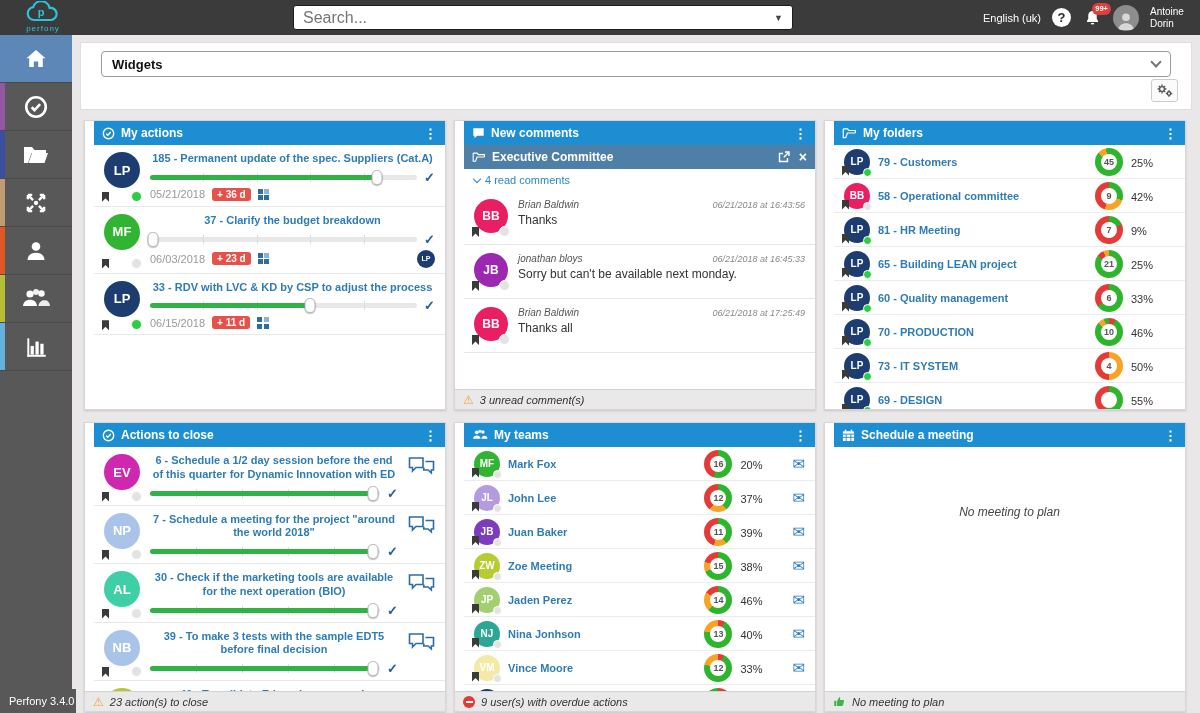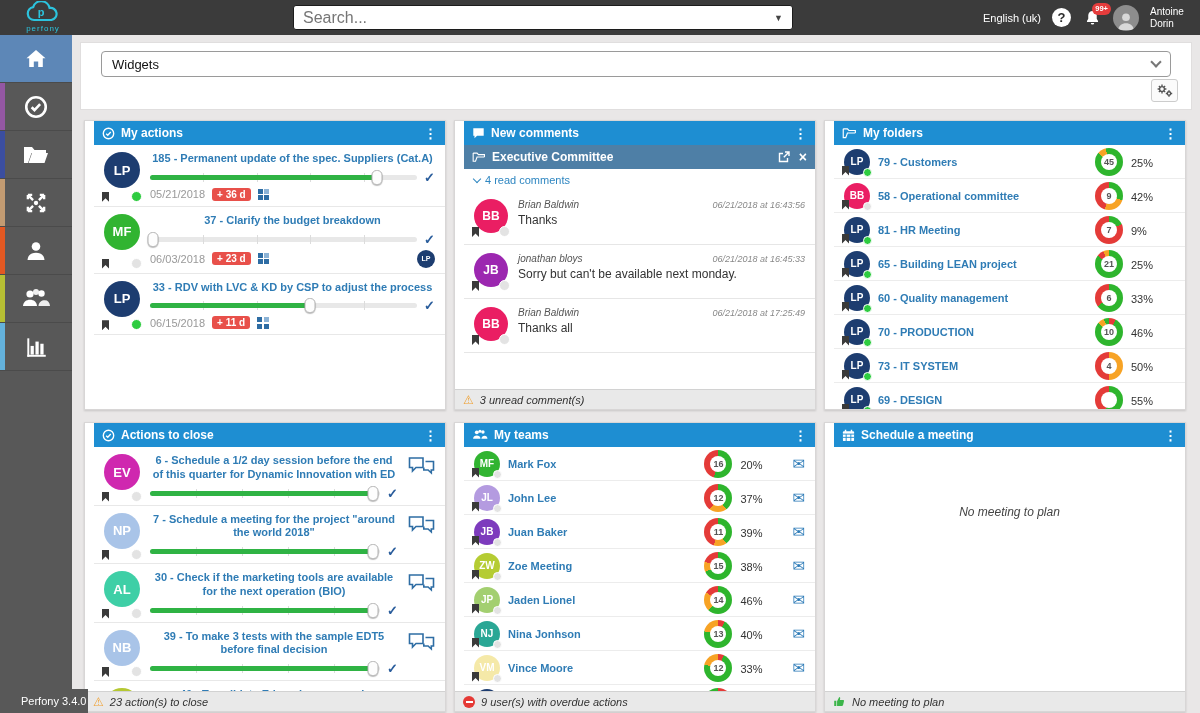--- a/index.html
+++ b/index.html
@@ -19,25 +19,25 @@
   .bell-wrap { position:relative; width:20px; height:20px; display:flex; align-items:center; justify-content:center; }
   .badge99 { position:absolute; top:-5px; right:-9px; background:#e53c3c; color:#fff; font-size:7.5px; font-weight:bold; border-radius:7px; padding:1.5px 3px; }
   .user-av { width:26px; height:26px; border-radius:50%; background:#8d8d8d; overflow:hidden; display:flex; align-items:flex-end; justify-content:center; }
   .user-name { color:#fff; font-size:10px; line-height:1.2; width:42px; }
 
   
   .sidebar { position:absolute; top:35px; left:0; width:72px; bottom:0; background:#585858; z-index:9; }
   .sb-item { height:48px; position:relative; display:flex; align-items:center; justify-content:center; border-bottom:1px solid #4b4b4b; cursor:pointer; }
   .sb-item .stripe { position:absolute; left:0; top:0; bottom:0; width:5px; }
   .sb-item.active { background:#5d87b7; }
-  .version { position:absolute; bottom:0; left:16px; width:72px; height:24px; color:#fff; font-size:11px; display:flex; align-items:center; padding-left:5px; background:#585858; white-space:nowrap; }
+  .version { position:absolute; bottom:0; left:4px; width:72px; height:24px; color:#fff; font-size:11px; display:flex; align-items:center; padding-left:5px; background:#585858; white-space:nowrap; }
 
   
   .panel { position:absolute; left:80px; right:8px; top:42px; height:68px; background:#fff; border:1px solid #e0dede; }
-  .wsel { position:absolute; left:20px; right:20px; top:8px; height:26px; border:1px solid #9a9a9a; border-radius:4px; display:flex; align-items:center; padding:0 10px; font-weight:normal; font-size:13px; color:#111; cursor:pointer; background:#fff; }
+  .wsel { position:absolute; left:20px; right:20px; top:8px; height:26px; border:1px solid #9a9a9a; border-radius:4px; display:flex; align-items:center; padding:0 10px; font-weight:bold; font-size:13px; color:#111; cursor:pointer; background:#fff; }
   .chev { width:8px; height:8px; border-right:2px solid #777; border-bottom:2px solid #777; transform:rotate(45deg); margin-left:auto; margin-top:-4px; }
   .gearbtn { position:absolute; right:13px; bottom:7px; width:27px; height:23px; border:1px solid #ccc; border-radius:3px; background:#fbfbfb; display:flex; align-items:center; justify-content:center; cursor:pointer; }
 
   
   .widget { position:absolute; width:362px; height:290px; background:#fff; border:1px solid #d8d6d6; box-shadow:0 1px 2px rgba(0,0,0,.15); display:flex; flex-direction:column;padding-left:9px; }
   .c1 { left:84px; } .c2 { left:454px; } .c3 { left:824px; }
   .r1 { top:120px; } .r2 { top:422px; }
   .w-head { height:24px; background:#1e8ed2; color:#fff; display:flex; align-items:center; padding:0 8px; gap:6px; font-size:12px; font-weight:bold; flex:0 0 auto; }
   .w-kebab { margin-left:auto; font-size:13px; cursor:pointer; font-weight:bold; }
   .w-body { flex:1; position:relative; overflow:hidden; }
@@ -781,21 +781,21 @@
         <span class="pbar"><i style="width: 38%;"></i></span>
       </span>
       <span class="mail">✉</span>
     </div>
       <div class="fo-row">
       <div class="avatar av26">
         <span class="av-c" style="background: rgb(163, 207, 112);">JP</span>
         <span class="flag"></span>
         <span class="dot" style="background: rgb(227, 227, 227);"></span>
       </div>
-      <span class="fo-title">Jaden Lionel</span>
+      <span class="fo-title">Jaden Perez</span>
       <span class="donut" style="background: conic-gradient(rgb(46, 181, 45) 0%, rgb(46, 181, 45) 62%, rgb(247, 163, 37) 62%, rgb(247, 163, 37) 84%, rgb(228, 59, 56) 84%, rgb(228, 59, 56) 100%);">
           <span class="cnt">14</span>
         </span>
       <span class="pct-col">
         <span class="pct">46%</span>
         <span class="pbar"><i style="width: 46%;"></i></span>
       </span>
       <span class="mail">✉</span>
     </div>
       <div class="fo-row">

